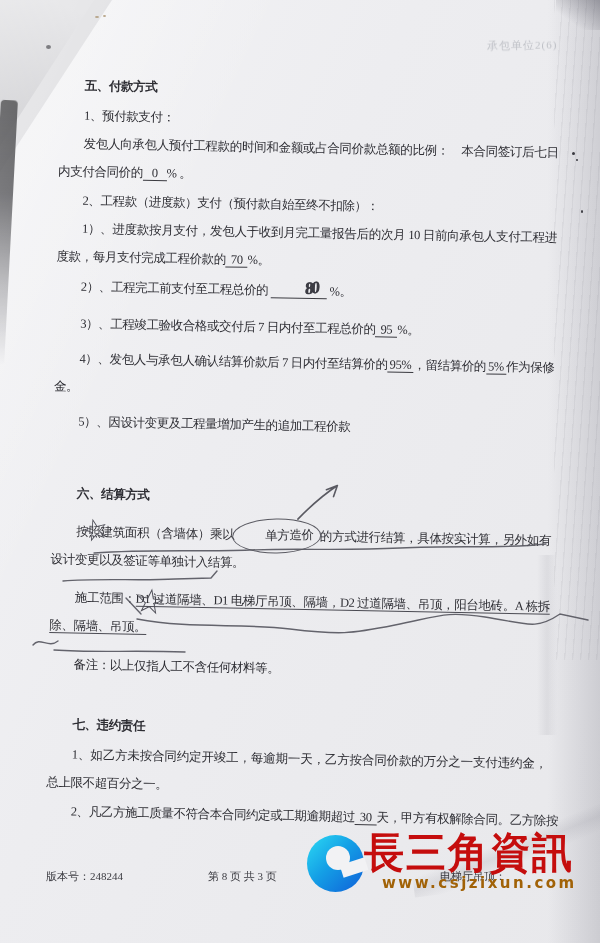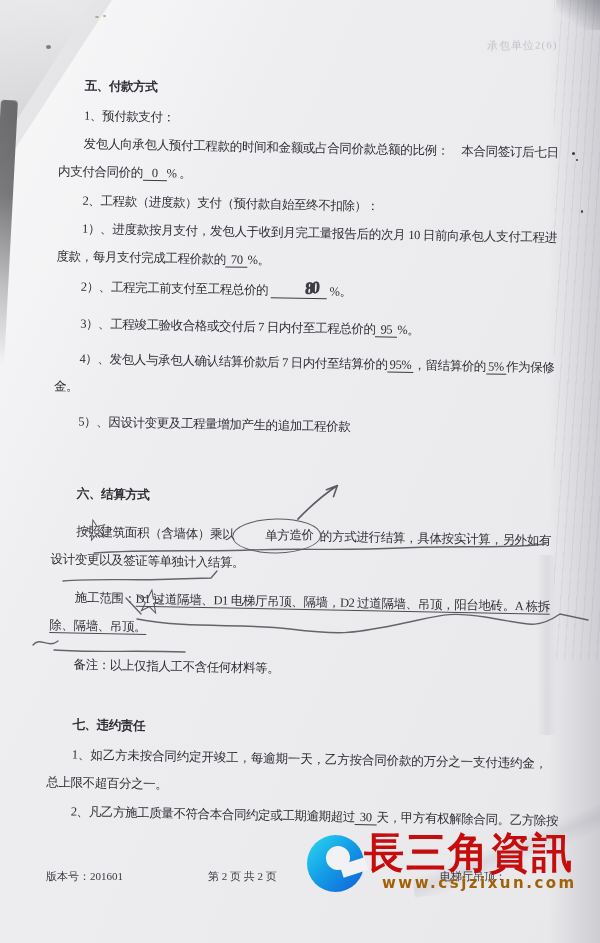--- a/index.html
+++ b/index.html
@@ -141,22 +141,22 @@
     <path d="M126,598 L141,614"></path>
     <path d="M137,619 C190,629 240,623 290,629 S350,634 395,625 S445,611 485,617 S535,631 560,614 L588,620"></path>
     <path d="M54,650 C95,653 130,650 185,652"></path>
     <path d="M33,645 C40,636 48,649 58,641"></path>
   </g>
 </svg>
 <div class="hand-star star1">☆</div>
 <div class="hand-star star2">☆</div>
 
 <div class="footer">
-  <span class="f-version">版本号：201601</span>
-  <span class="f-page">第 2 页 共 2 页</span>
+  <span class="f-version">版本号：248244</span>
+  <span class="f-page">第 8 页 共 3 页</span>
   <span class="f-print">电梯厅吊顶：</span>
 </div>
 
 <div class="brand">
   <div class="c-logo">
     <div class="hole"></div>
     <div class="notch"></div>
   </div>
   <div class="brand-text">長三角資訊</div>
   <div class="brand-url">www.csjzixun.com</div>

